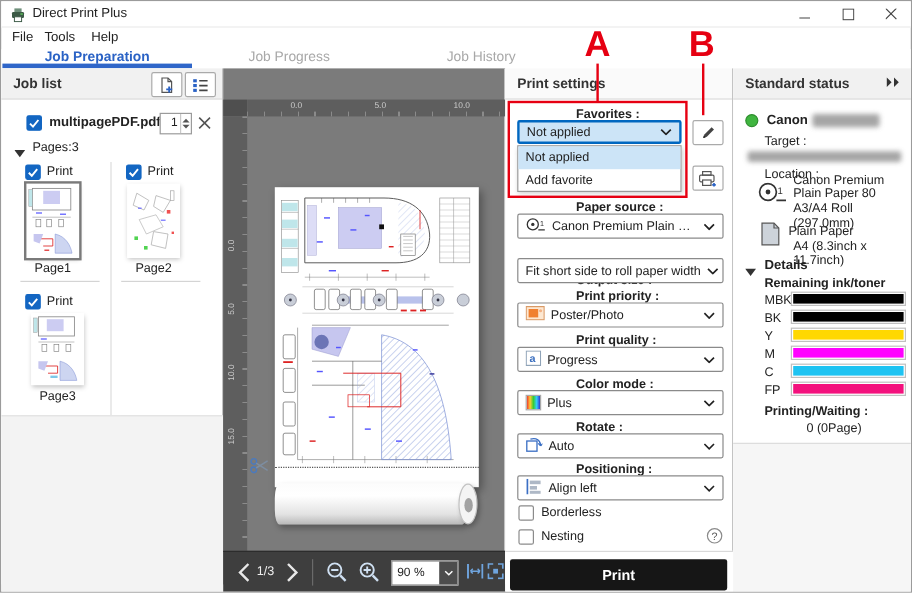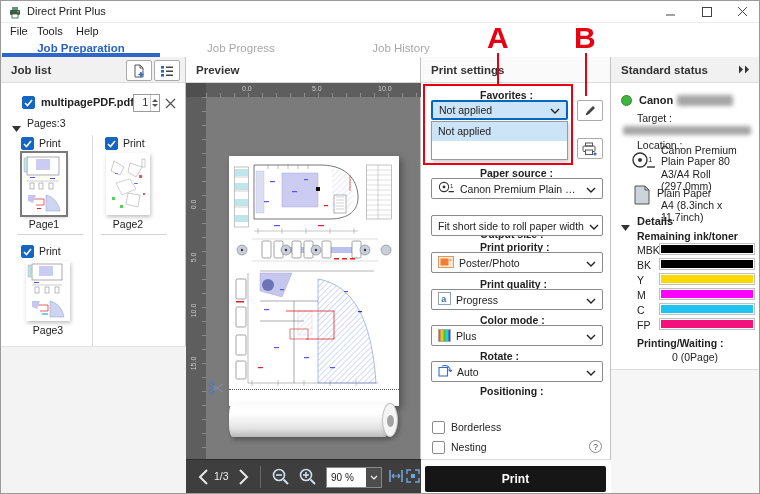--- a/index.html
+++ b/index.html
@@ -205,23 +205,20 @@
           <rect x="16" y="52" width="6" height="2" fill="#7ec8e8"></rect>
           <rect x="8" y="21" width="5" height="1" fill="#55f"></rect>
         </svg>
     </div>
     <div class="abs caption" style="left:25px;top:267px;width:44px;">Page3</div>
 
     <div class="abs" style="left:0;top:289px;width:185px;height:149px;background:#f3f3f3;border-top:1px solid #e2e2e2;"></div>
   </div>
 
   <div class="abs panel" style="left:185px;width:235px;border-right:1px solid #c3c3c3;background:#7b7b7b;">
-    <div class="phdr" style="background:#fff;border-bottom:1px solid #d6d6d6;">
-      <span>Preview</span>
-    </div>
 
     <div class="abs" style="left:0;top:26px;width:20px;height:14px;background:#4f4f4f;"></div>
     <div class="abs ruler-h" style="left:20px;top:26px;width:215px;height:14px;">
       <span class="rlab" style="left:36px;top:2px;">0.0</span>
       <span class="rlab" style="left:106px;top:2px;">5.0</span>
       <span class="rlab" style="left:172px;top:2px;">10.0</span>
     </div>
     <div class="abs ruler-v" style="left:0;top:40px;width:20px;height:362px;">
       <span class="rlab" style="left:3px;top:104px;transform:rotate(-90deg);">0.0</span>
       <span class="rlab" style="left:3px;top:157px;transform:rotate(-90deg);">5.0</span>
@@ -384,20 +381,21 @@
 
     <span class="abs lbl" style="left:12px;top:32px;">Favorites  :</span>
     <div class="abs sel" style="left:10px;top:43px;width:137px;height:20px;background:#cce4f7;border:2px solid #0067c0;font-weight:normal;">
       <span>Not applied</span>
       <span class="chev"><svg width="10" height="6">
             <path d="M1,1 L5,5 L9,1" fill="none" stroke="#222" stroke-width="1.4"></path>
           </svg></span>
     </div>
     <div class="abs" style="left:10px;top:64px;width:137px;height:39px;background:#fff;border:1px solid #9a9a9a;box-shadow:1px 2px 4px rgba(0,0,0,.2);">
       <div style="height:19px;background:#cce4f7;font-size:10.5px;line-height:19px;padding-left:6px;color:#222;">Not applied</div>
+      <div style="height:19px;font-size:10.5px;line-height:19px;padding-left:6px;color:#222;">Add favorite</div>
     </div>
 
     <div class="abs" style="left:2px;top:27px;width:150px;height:81px;border:2px solid #e60012;pointer-events:none;"></div>
 
     <div class="abs iconbtn" style="left:156px;top:43px;width:26px;height:21px;">
       <svg width="13" height="13" viewBox="0 0 13 13">
           <path d="M2,11 L3,8 L9,2 L11,4 L5,10 Z" fill="#444"></path>
           <path d="M2,11 L4,10.5 L2.5,9 Z" fill="#222"></path>
         </svg>
     </div>
@@ -473,20 +471,32 @@
             <path d="M4,2 C9,0.5 12.5,3 12.5,7.5" fill="none" stroke="#3b6fc4" stroke-width="1.1"></path>
             <path d="M12.5,7.5 l-2,-2 M12.5,7.5 l2,-2" stroke="#3b6fc4" stroke-width="1.1" fill="none"></path>
           </svg></span>
       <span>Auto</span>
       <span class="chev"><svg width="10" height="6">
             <path d="M1,1 L5,5 L9,1" fill="none" stroke="#222" stroke-width="1.4"></path>
           </svg></span>
     </div>
 
     <span class="abs lbl" style="left:12px;top:328px;">Positioning  :</span>
+    <div class="abs sel" style="left:10px;top:339px;width:172px;height:21px;">
+      <span><svg width="14" height="13" viewBox="0 0 14 13">
+            <line x1="1.5" y1="0" x2="1.5" y2="13" stroke="#3b6fc4" stroke-width="1.4"></line>
+            <rect x="3.5" y="1.5" width="9" height="3" fill="#aeb8c6"></rect>
+            <rect x="3.5" y="6" width="6" height="3" fill="#aeb8c6"></rect>
+            <rect x="3.5" y="10" width="9" height="2.5" fill="#aeb8c6"></rect>
+          </svg></span>
+      <span>Align left</span>
+      <span class="chev"><svg width="10" height="6">
+            <path d="M1,1 L5,5 L9,1" fill="none" stroke="#222" stroke-width="1.4"></path>
+          </svg></span>
+    </div>
 
     <span class="abs cb cb-off" style="left:11px;top:364px;"></span>
     <span class="abs smalltext" style="left:30px;top:364px;">Borderless</span>
     <span class="abs cb cb-off" style="left:11px;top:384px;"></span>
     <span class="abs smalltext" style="left:30px;top:384px;">Nesting</span>
     <span class="abs" style="left:168px;top:383px;width:13px;height:13px;border:1px solid #8a8a8a;border-radius:50%;font-size:9px;color:#555;display:flex;align-items:center;justify-content:center;">?</span>
 
     <div class="abs" style="left:0;top:402px;width:190px;height:36px;background:#fff;border-top:1px solid #d9d9d9;">
       <div class="abs" style="left:4px;top:6px;width:181px;height:26px;background:#161616;border-radius:2px;color:#fff;font-size:12px;font-weight:bold;display:flex;align-items:center;justify-content:center;">Print</div>
     </div>

